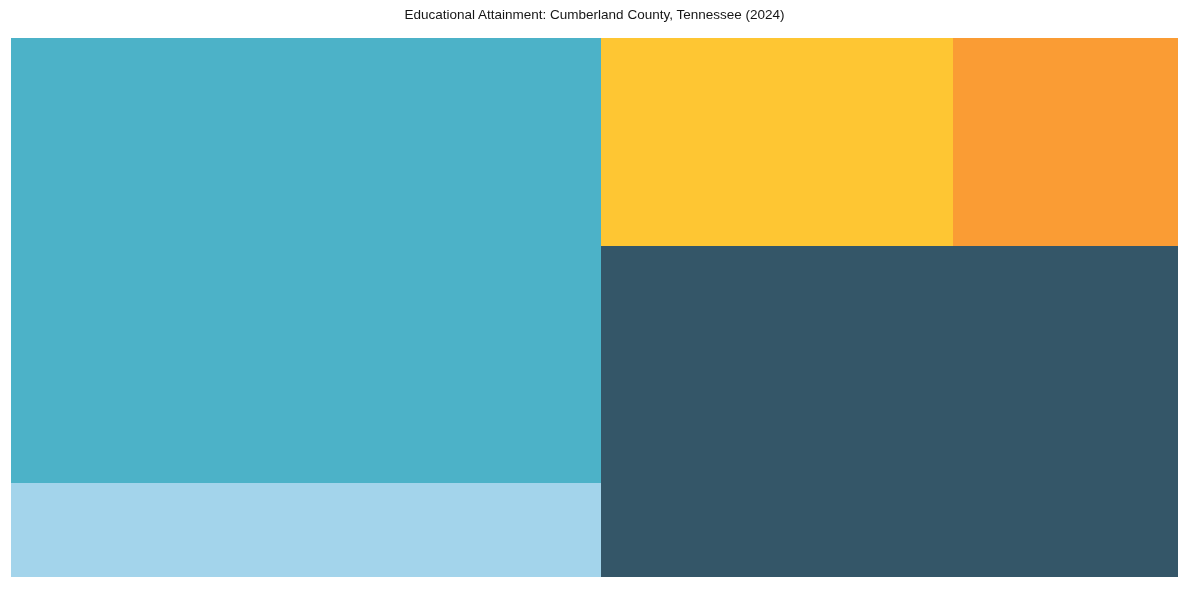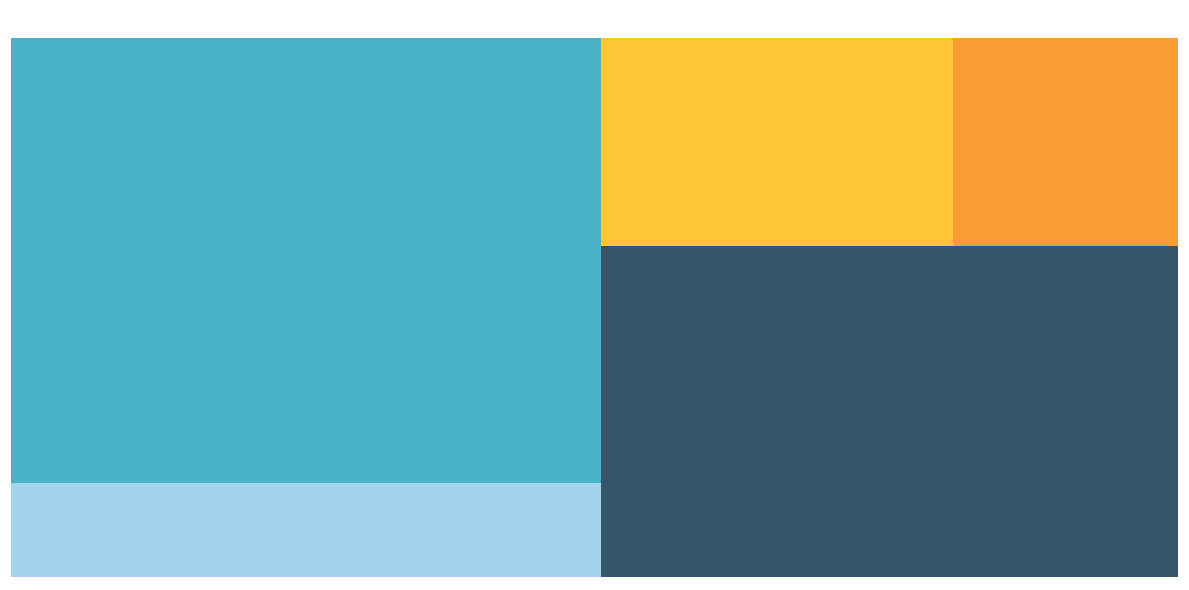--- a/index.html
+++ b/index.html
@@ -44,20 +44,21 @@
     position: absolute;
     box-sizing: border-box;
     overflow: hidden;
   }
 </style>
 </head>
 <body>
 
 <div id="figure" style="background: rgb(255, 255, 255);">
 
+  <div id="chart-title" style="color: rgb(22, 22, 22);">Educational Attainment: Cumberland County, Tennessee (2024)</div>
 
   <div id="treemap">
 
     <div class="tile" id="tile-0" title="High school graduate (includes equivalency) — 41.8%" style="left: 0px; top: 0px; width: 590px; height: 445px; background: rgb(76, 178, 200);">
       
     </div>
 
     <div class="tile" id="tile-1" title="Some college, no degree — 20%" style="left: 590px; top: 208px; width: 577px; height: 331px; background: rgb(52, 86, 104);">
       
     </div>

